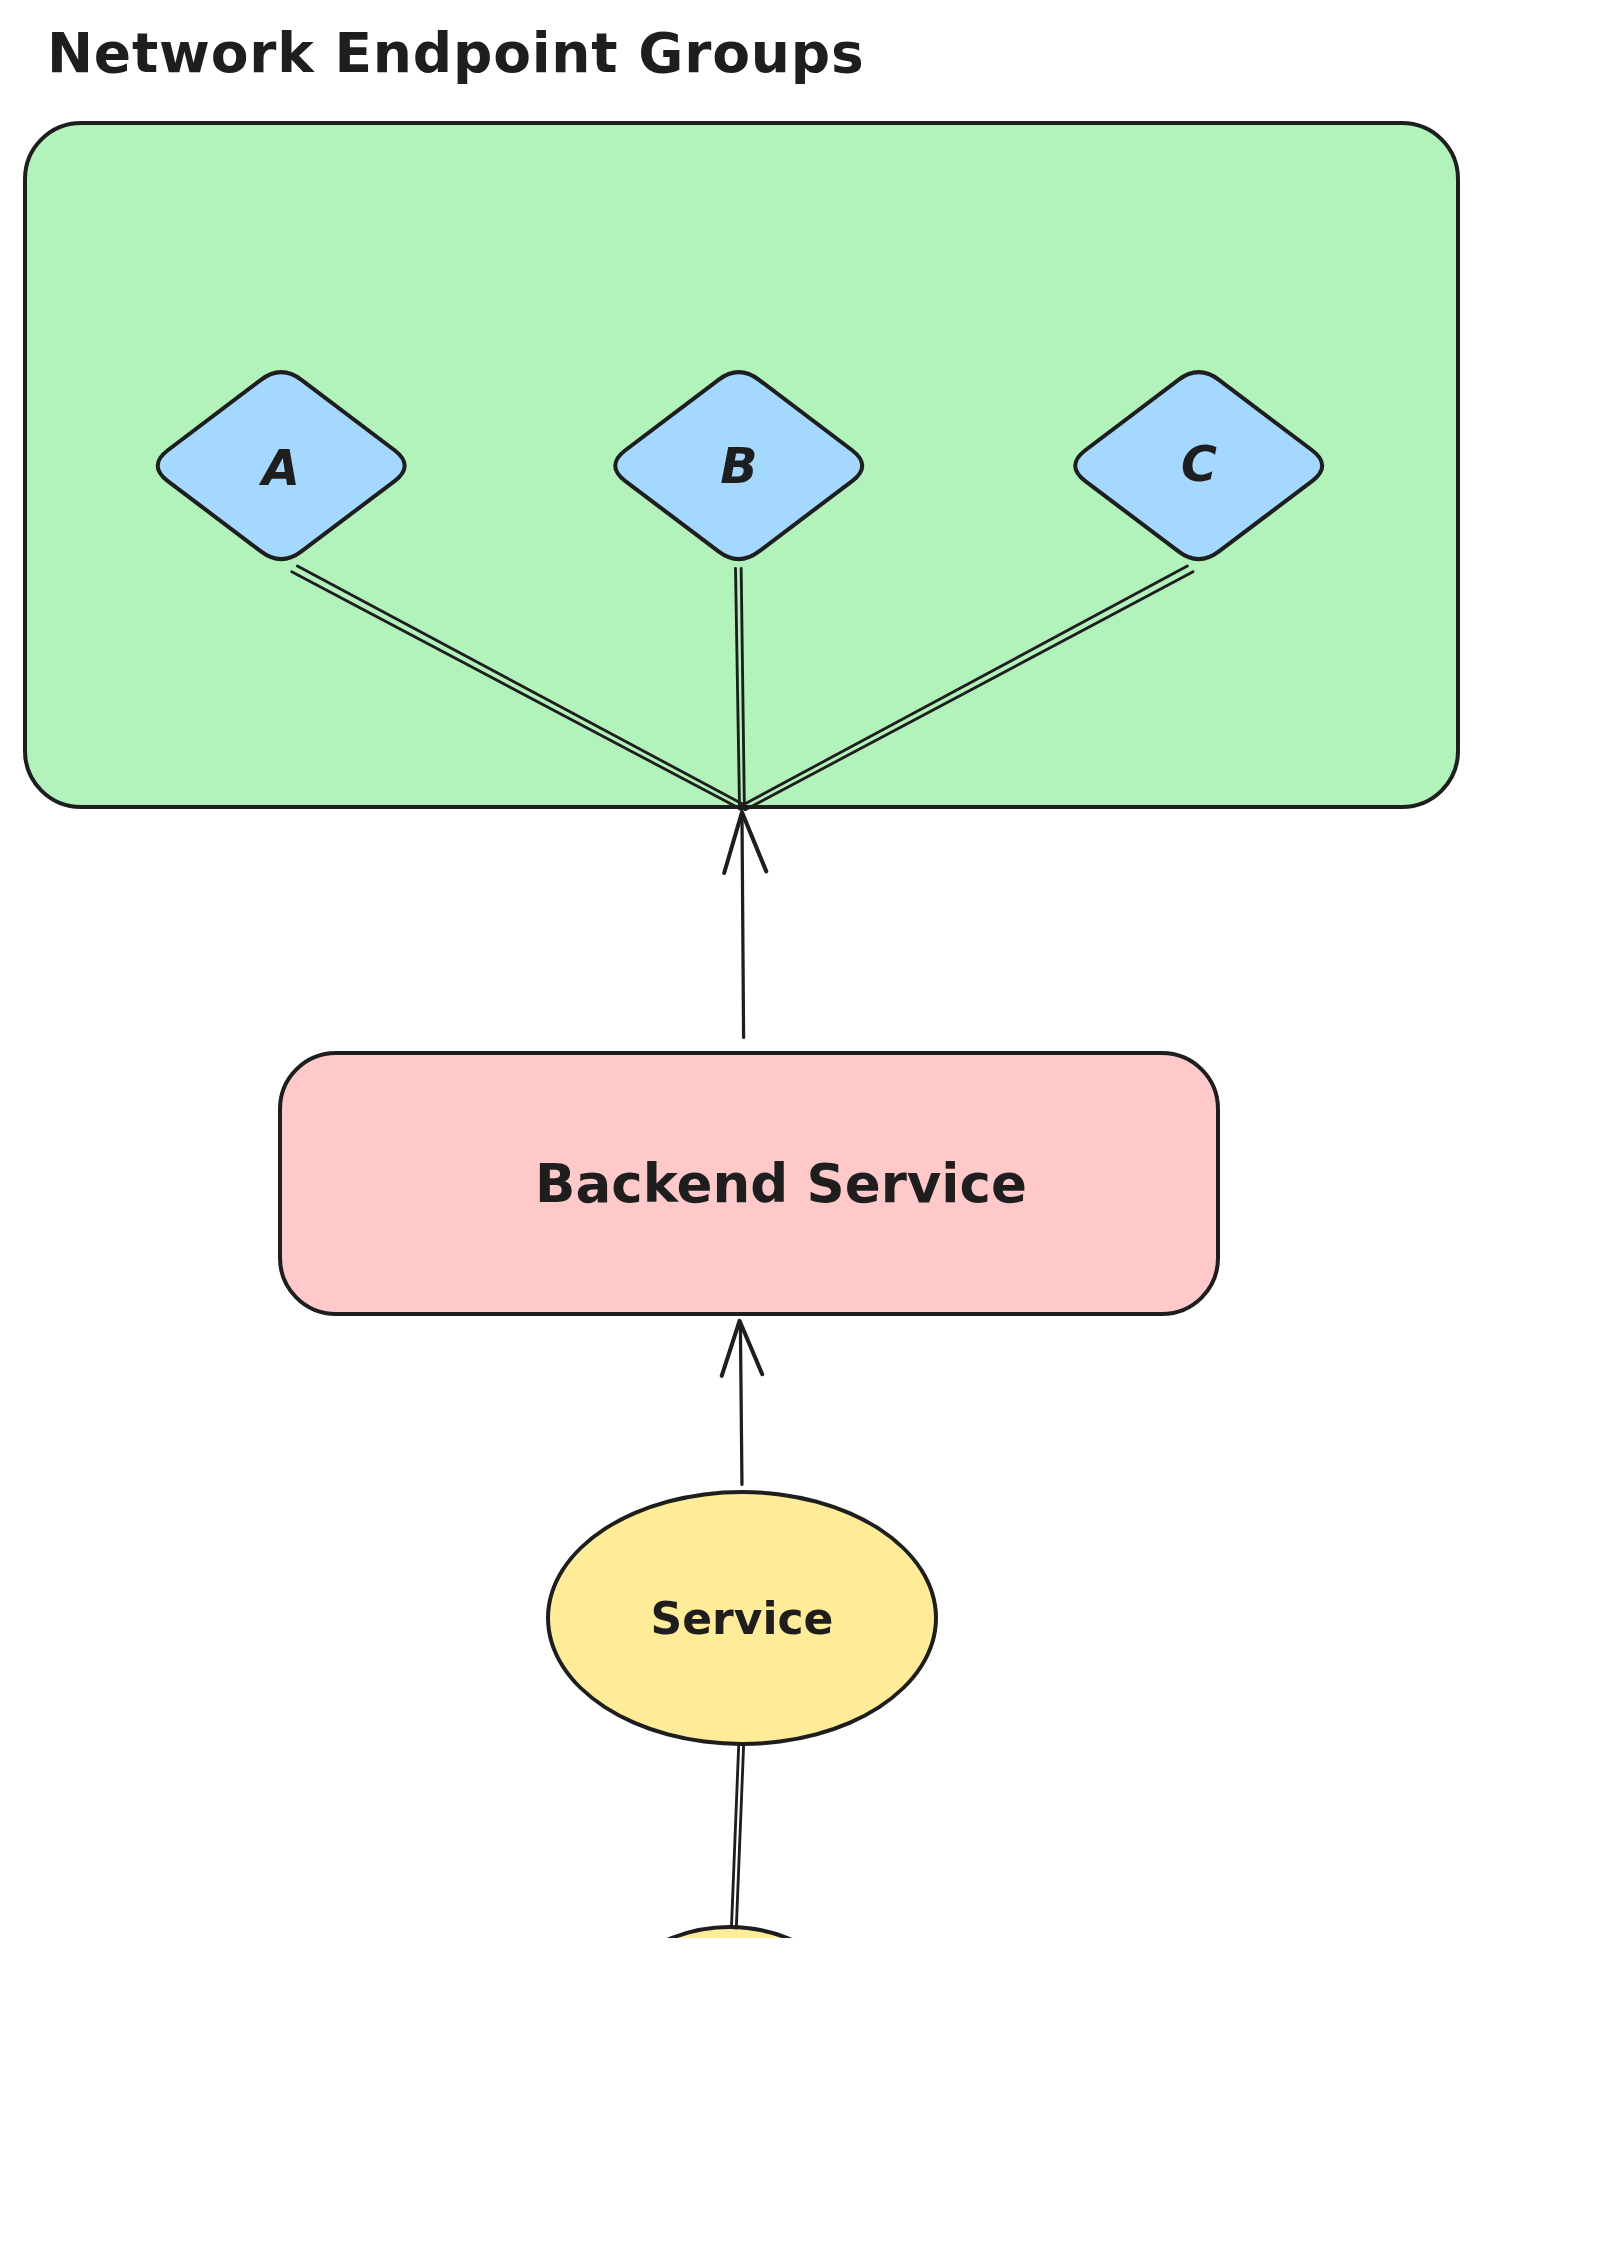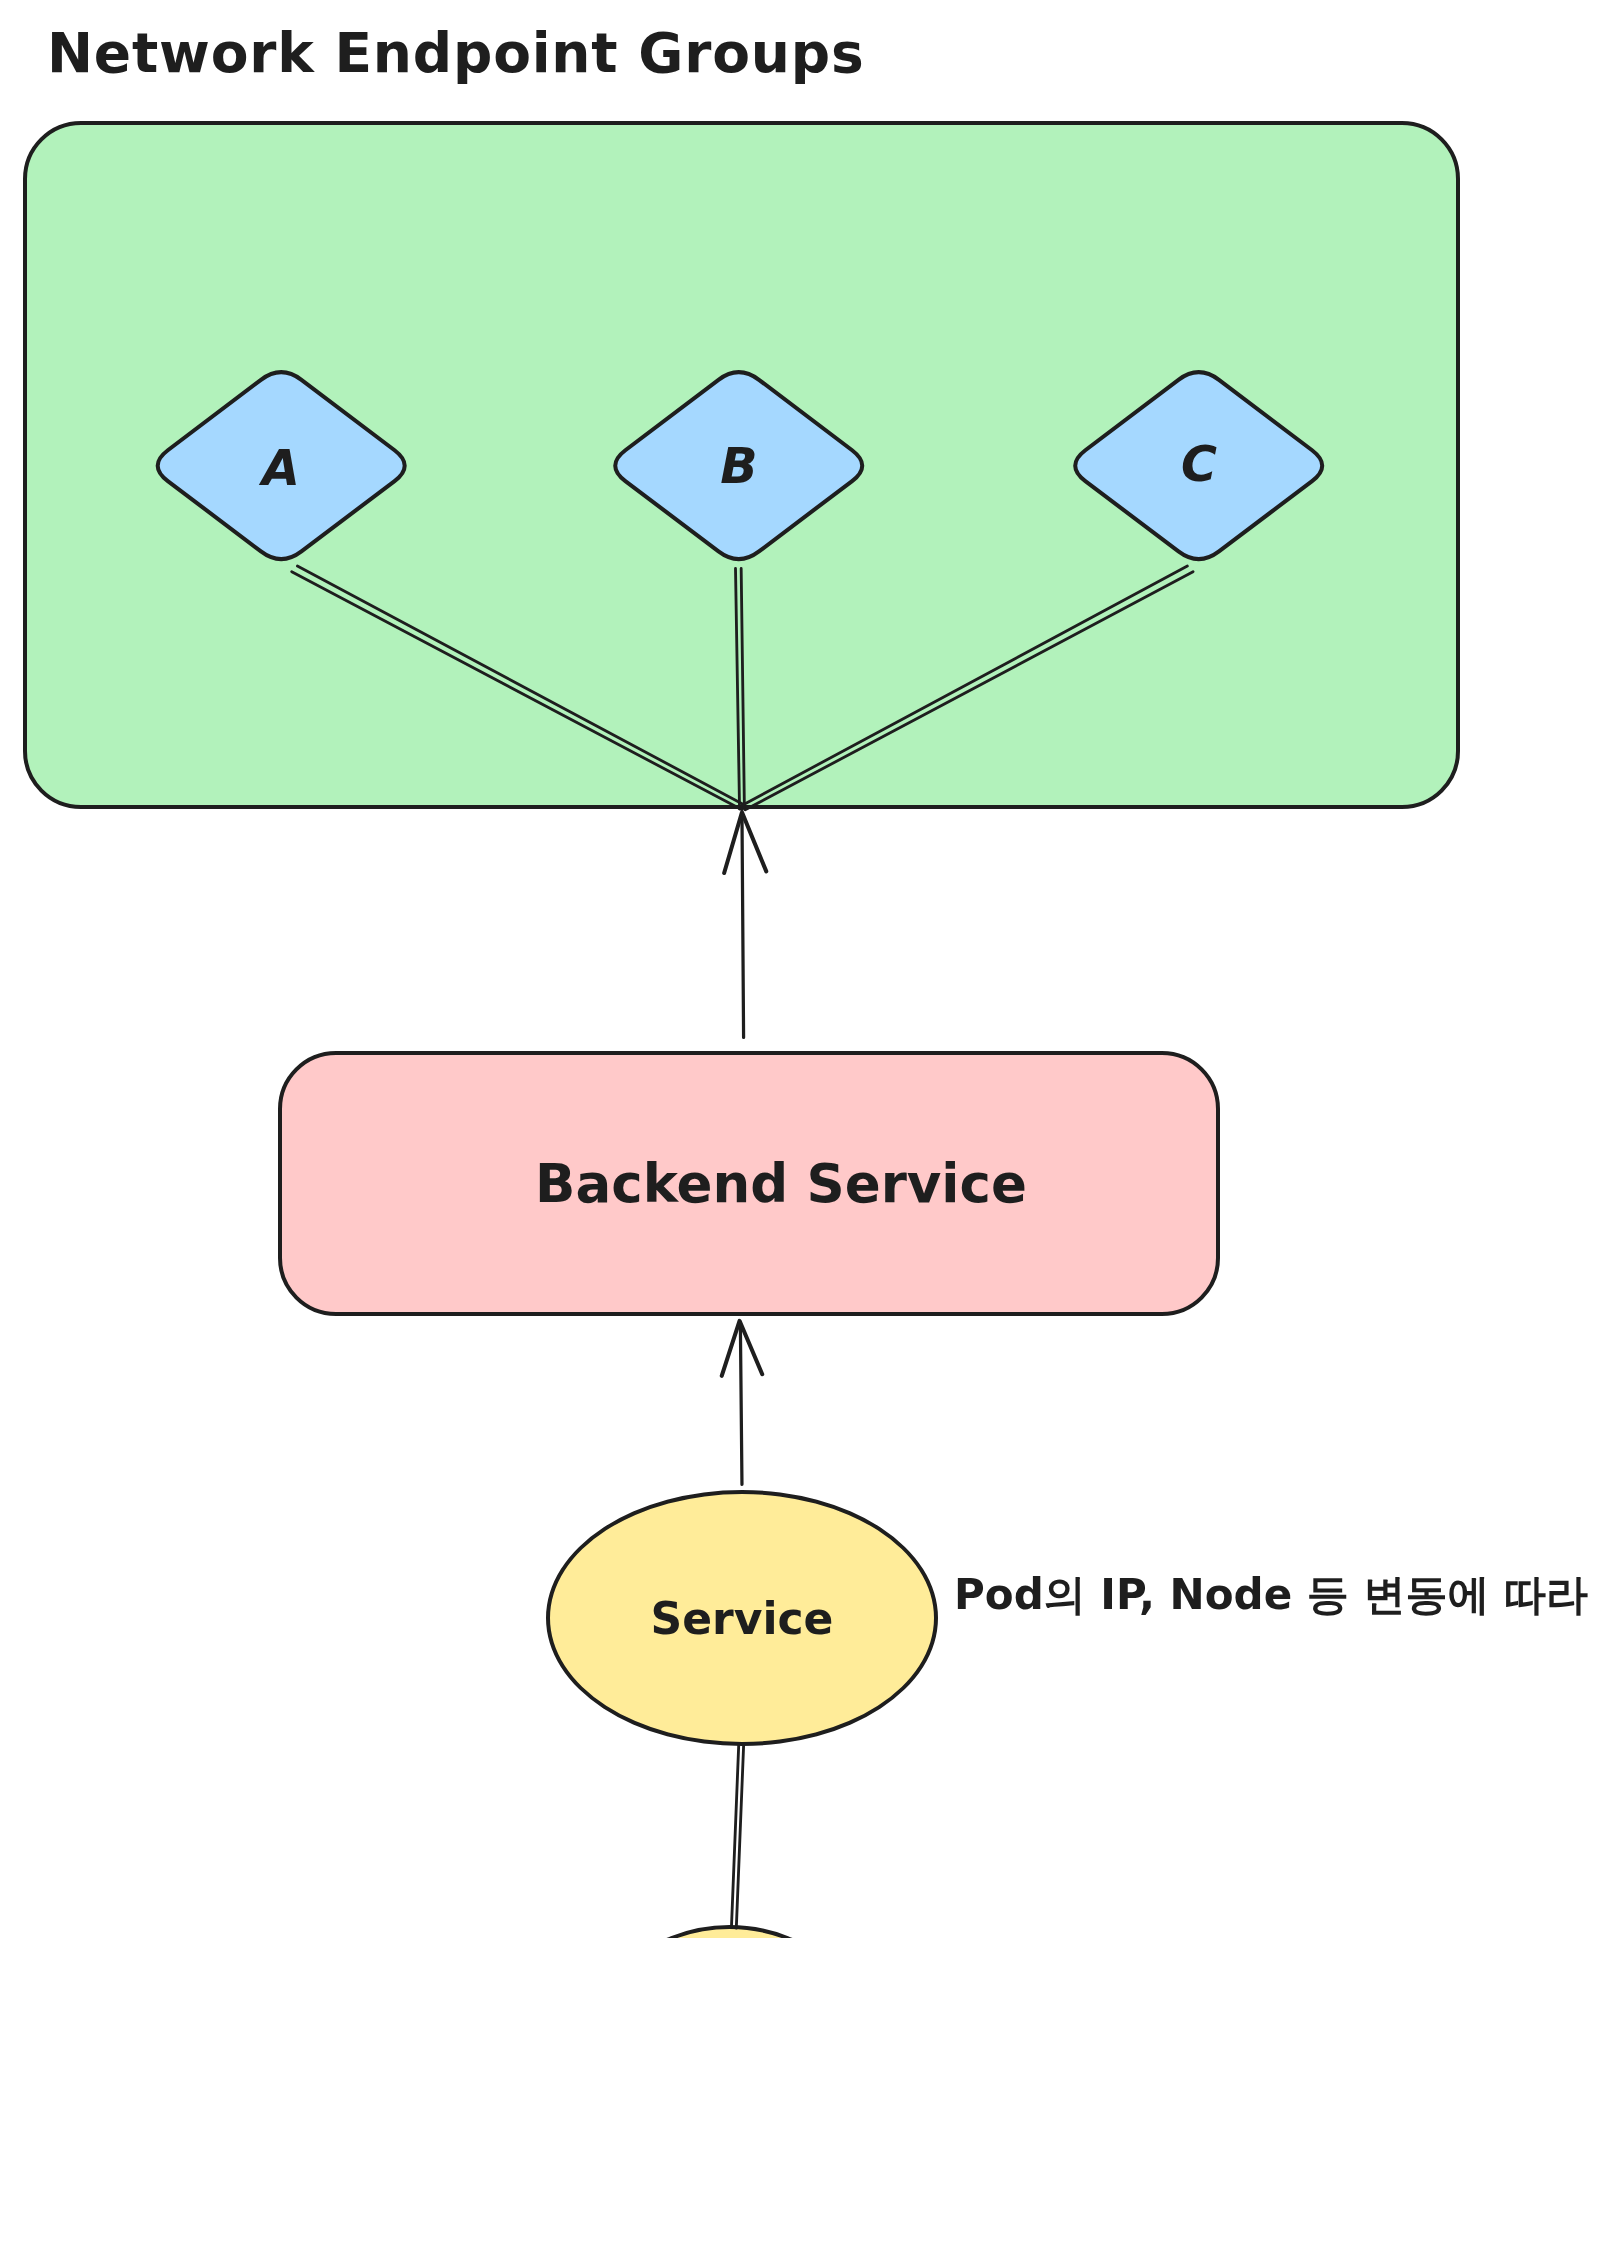--- a/index.html
+++ b/index.html
@@ -162,17 +162,16 @@
   <div class="centered-label diamond-label" style="left:281px; top:468px;">A</div>
   <div class="centered-label diamond-label" style="left:739px; top:466px;">B</div>
   <div class="centered-label diamond-label" style="left:1199px; top:464px;">C</div>
 
 
   <div class="centered-label backend-label">Backend Service</div>
   <div class="centered-label service-label">Service</div>
   <div class="centered-label pod-label">Pod</div>
 
   <div class="annotation-block">
-    <div>Pod의 IP, Node 등 변동에 따라</div>
   </div>
 
 </div>
 
 
 </body></html>

